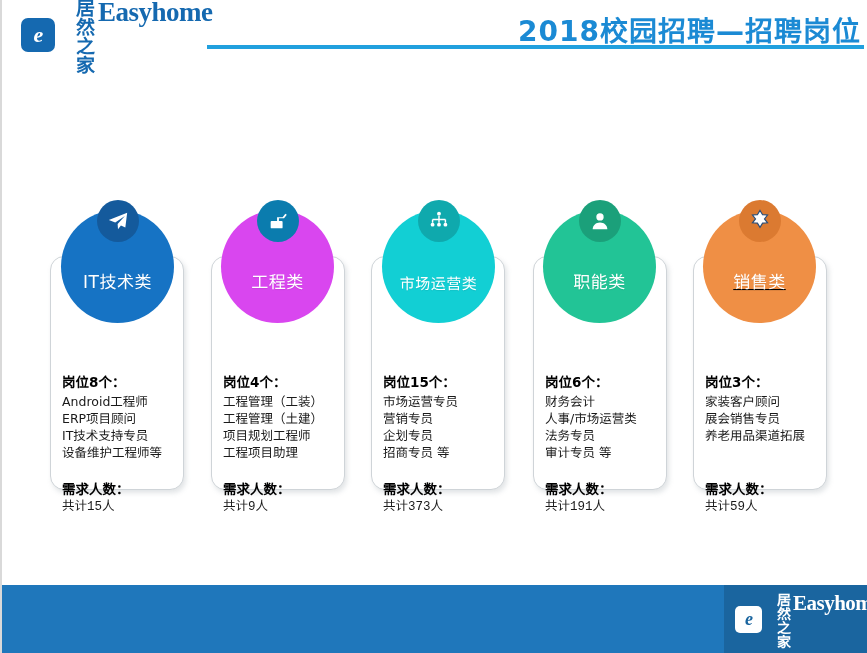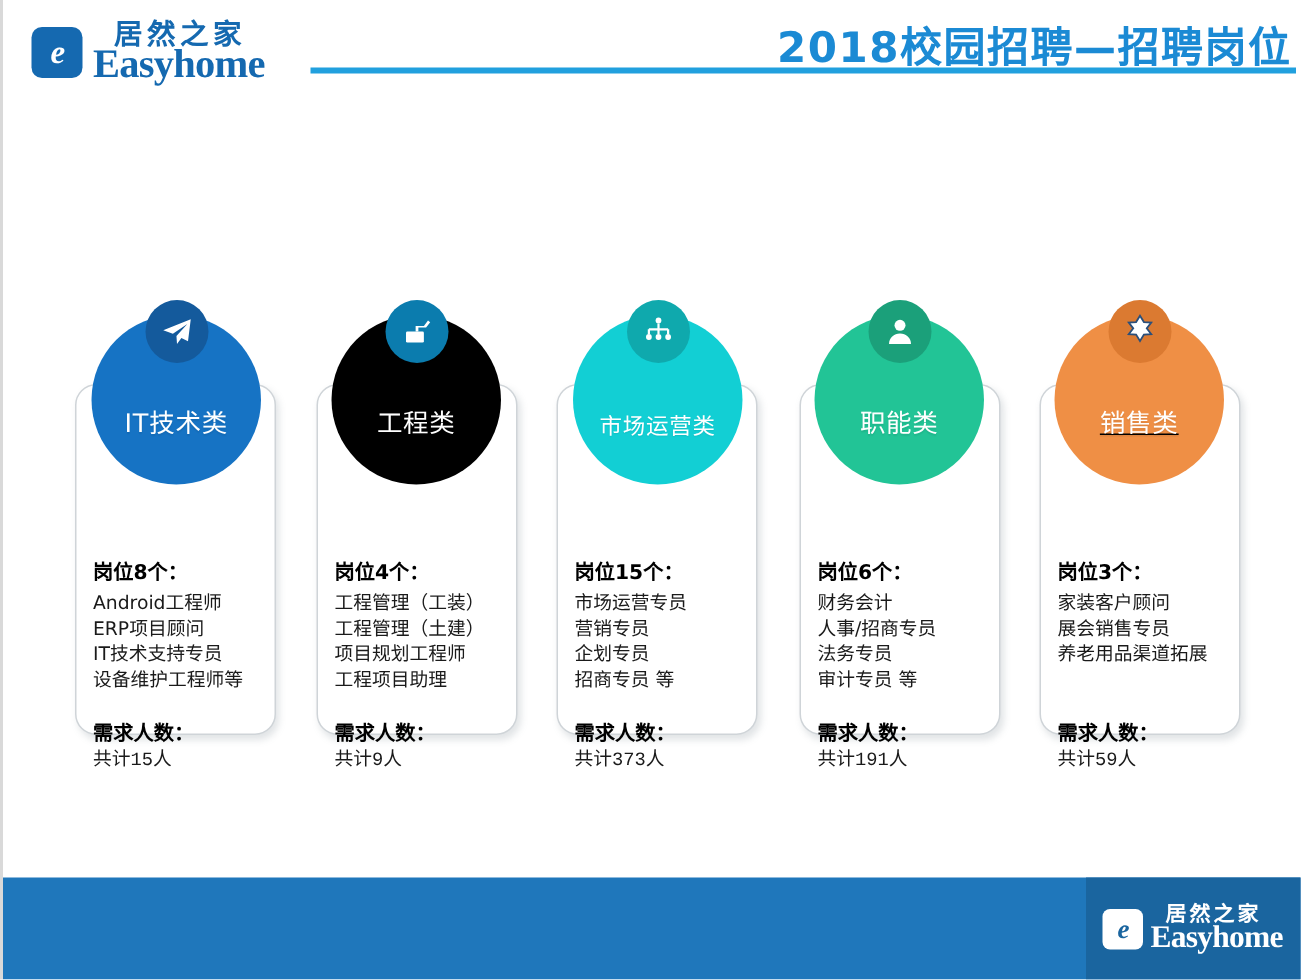--- a/index.html
+++ b/index.html
@@ -26,21 +26,21 @@
     width:34px;height:34px;border-radius:7px;background:#1569b0;
     position:relative;flex:0 0 auto;margin-right:7px;
   }
   .logo-mark .glyph{
     position:absolute;left:0;top:0;width:34px;height:34px;
     color:#ffffff;font-family:"Liberation Serif","DejaVu Serif",serif;
     font-style:italic;font-size:22px;font-weight:700;
     display:flex;align-items:center;justify-content:center;
     letter-spacing:-1px;
   }
-  .logo-words{display:flex;flex-direction:column;line-height:1;}
+  .logo-words{display:flex;flex-direction:row;line-height:1;}
   .logo-cn{
     font-size:19px;font-weight:700;color:#1569b0;letter-spacing:3px;
     font-family:"DejaVu Sans","Liberation Sans",sans-serif;
     margin-left:14px;margin-bottom:-4px;
   }
   .logo-en{
     font-size:27px;font-weight:700;color:#1569b0;
     font-family:"Liberation Serif","DejaVu Serif",serif;
     letter-spacing:-0.5px;
   }
@@ -206,21 +206,21 @@
         <div class="job">招商专员 等</div>
         <div class="need">需求人数：</div>
         <div class="count">共计373人</div>
       </div>
     </div>
 
     <div class="card card-3">
       <div class="card-body">
         <div class="lead">岗位6个：</div>
         <div class="job">财务会计</div>
-        <div class="job">人事/招商专员</div>
+        <div class="job">人事/市场运营类</div>
         <div class="job">法务专员</div>
         <div class="job">审计专员 等</div>
         <div class="need">需求人数：</div>
         <div class="count">共计191人</div>
       </div>
     </div>
 
     <div class="card card-4">
       <div class="card-body">
         <div class="lead">岗位3个：</div>
@@ -235,21 +235,21 @@
 
     <div class="bubble bubble-0" style="background: rgb(22, 115, 196);">
       <div class="icon-badge" style="background: rgb(20, 90, 156);">
         <svg width="22" height="22" viewBox="0 0 24 24">
             <path d="M22 3L2 11l7 2.6L19.5 6.5 11.6 15.2 12 21l3.2-4.2L20 19z" fill="#ffffff"></path>
           </svg>
       </div>
       <span class="bubble-label">IT技术类</span>
     </div>
 
-    <div class="bubble bubble-1" style="background: #000000;">
+    <div class="bubble bubble-1" style="background: #d946ef;">
       <div class="icon-badge" style="background: rgb(11, 124, 174);">
         <svg width="22" height="22" viewBox="0 0 24 24">
           <rect x="4" y="12" width="13" height="8" rx="1" fill="#ffffff"></rect>
           <path d="M11 12V8h6l3-4 1.6 1.2L18.6 9H13v3z" fill="#ffffff"></path>
         </svg>
       </div>
       <span class="bubble-label">工程类</span>
     </div>
 
     <div class="bubble bubble-3" style="background: rgb(34, 196, 150);">

